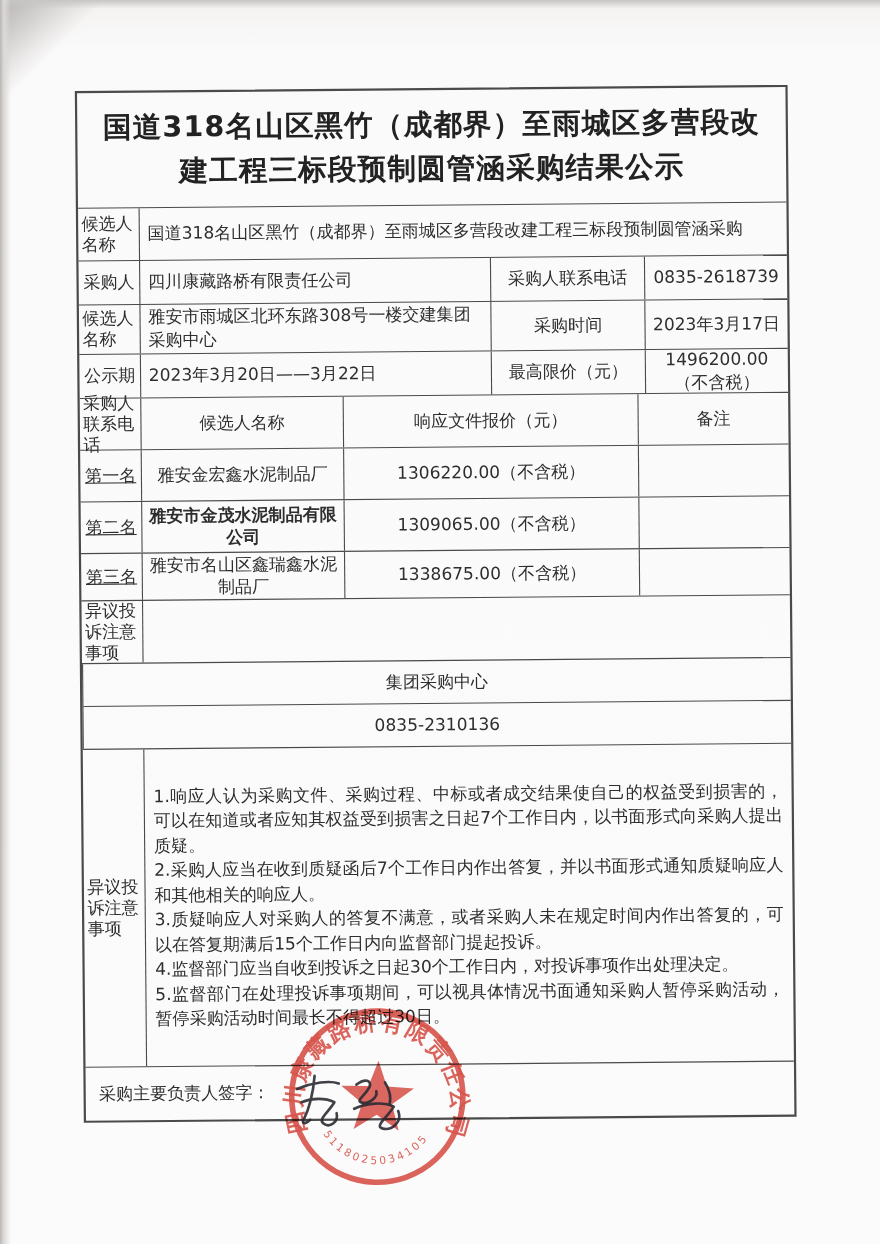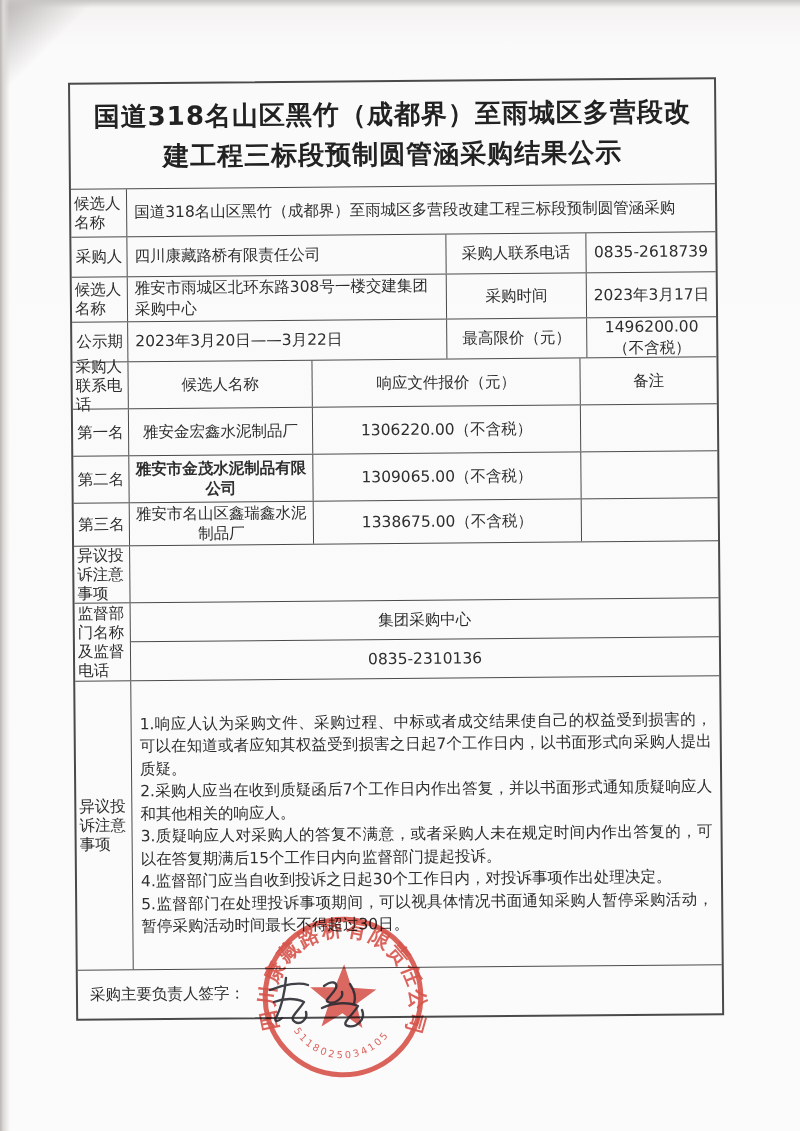--- a/index.html
+++ b/index.html
@@ -60,21 +60,21 @@
   .c-v2 { flex: 1; justify-content: center; text-align: center; padding: 2px 6px; line-height: 21px; }
 
   .r-project { height: 48px; }
   .r-purchaser { height: 40px; }
   .r-address { height: 45px; }
   .r-period { height: 40px; }
 
   .r-cand-h { height: 47px; }
   .r-cand { height: 47px; }
   .r-cand2 { height: 43px; }
-  .c-rank { width: 55px; justify-content: center; text-align: center; padding: 2px; }
+  .c-rank { width: 55px; justify-content: center; text-align: center; padding: 2px; text-decoration: underline; }
   .c-name { width: 184px; justify-content: center; text-align: center; padding: 2px 4px; line-height: 20px; }
   .c-price { width: 268px; justify-content: center; text-align: center; padding: 2px 6px; }
   .c-remark { flex: 1; }
   .bold { font-weight: bold; }
 
   .r-other { height: 57px; }
   .r-superv { height: 78px; }
   .superv-right { flex: 1; display: flex; flex-direction: column; border-left: 1.6px solid #4a4a4a; }
   .superv-sub { flex: 1; display: flex; align-items: center; justify-content: center; text-align: center; }
   .superv-sub + .superv-sub { border-top: 1.6px solid #4a4a4a; }
@@ -157,21 +157,20 @@
       <div class="cell c-price">1338675.00（不含税）</div>
       <div class="cell c-remark"></div>
     </div>
 
     <div class="row r-other">
       <div class="cell c-label">异议投诉注意事项</div>
       <div class="cell" style="flex:1"></div>
     </div>
 
     <div class="row r-superv">
-      <div class="cell c-label">监督部门名称及监督电话</div>
       <div class="superv-right">
         <div class="superv-sub">集团采购中心</div>
         <div class="superv-sub">0835-2310136</div>
       </div>
     </div>
 
     <div class="row r-dispute">
       <div class="cell c-label">异议投诉注意事项</div>
       <div class="dispute-text">
         <p>1.响应人认为采购文件、采购过程、中标或者成交结果使自己的权益受到损害的，可以在知道或者应知其权益受到损害之日起7个工作日内，以书面形式向采购人提出质疑。</p>

